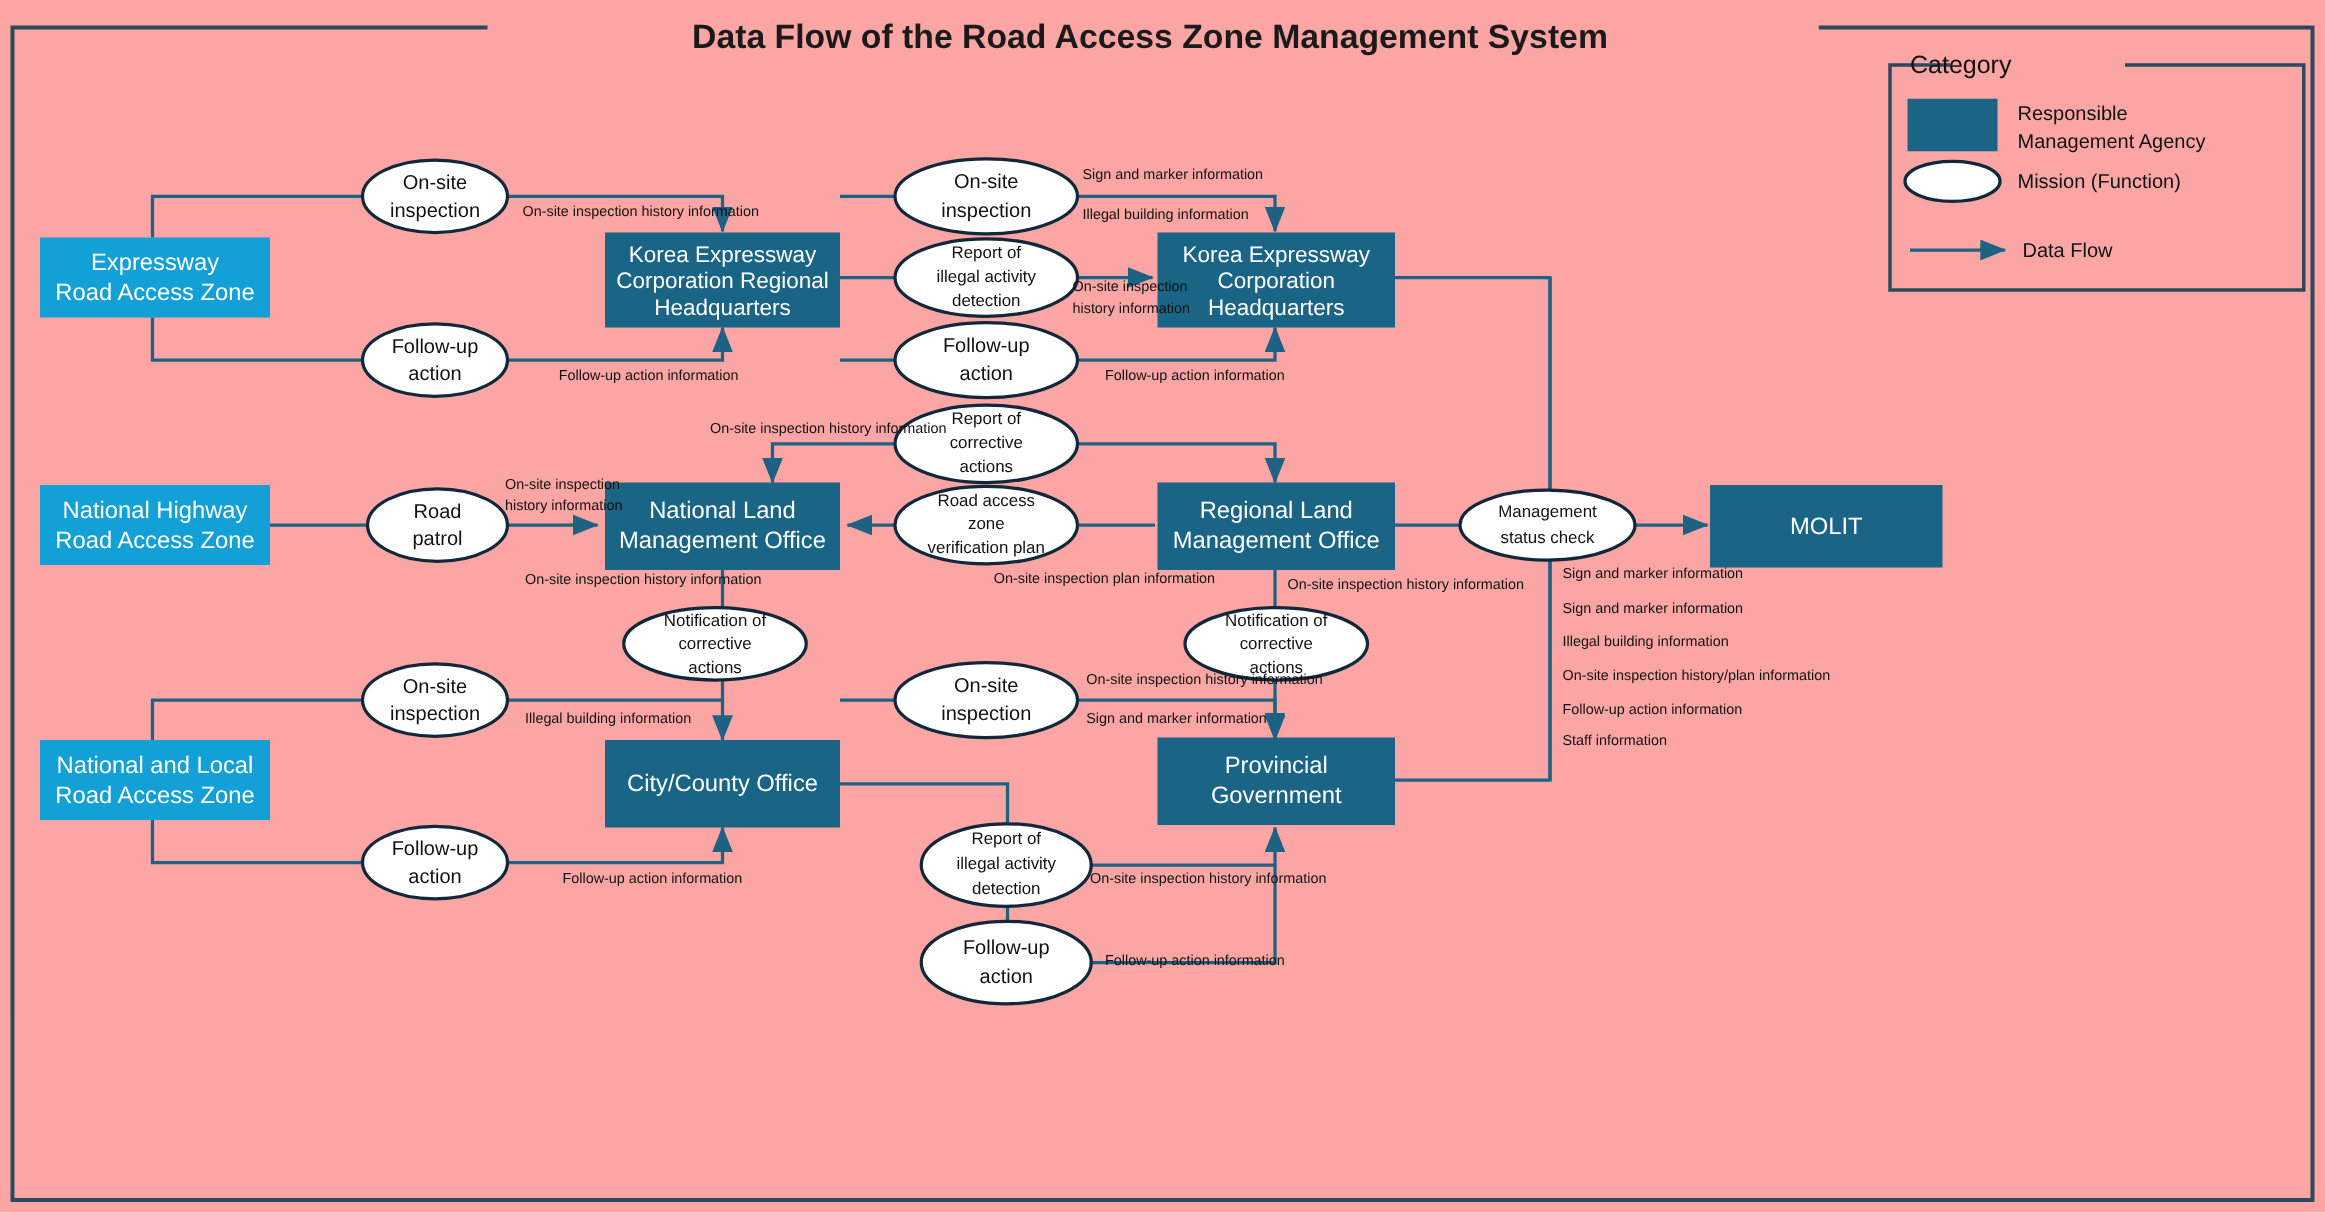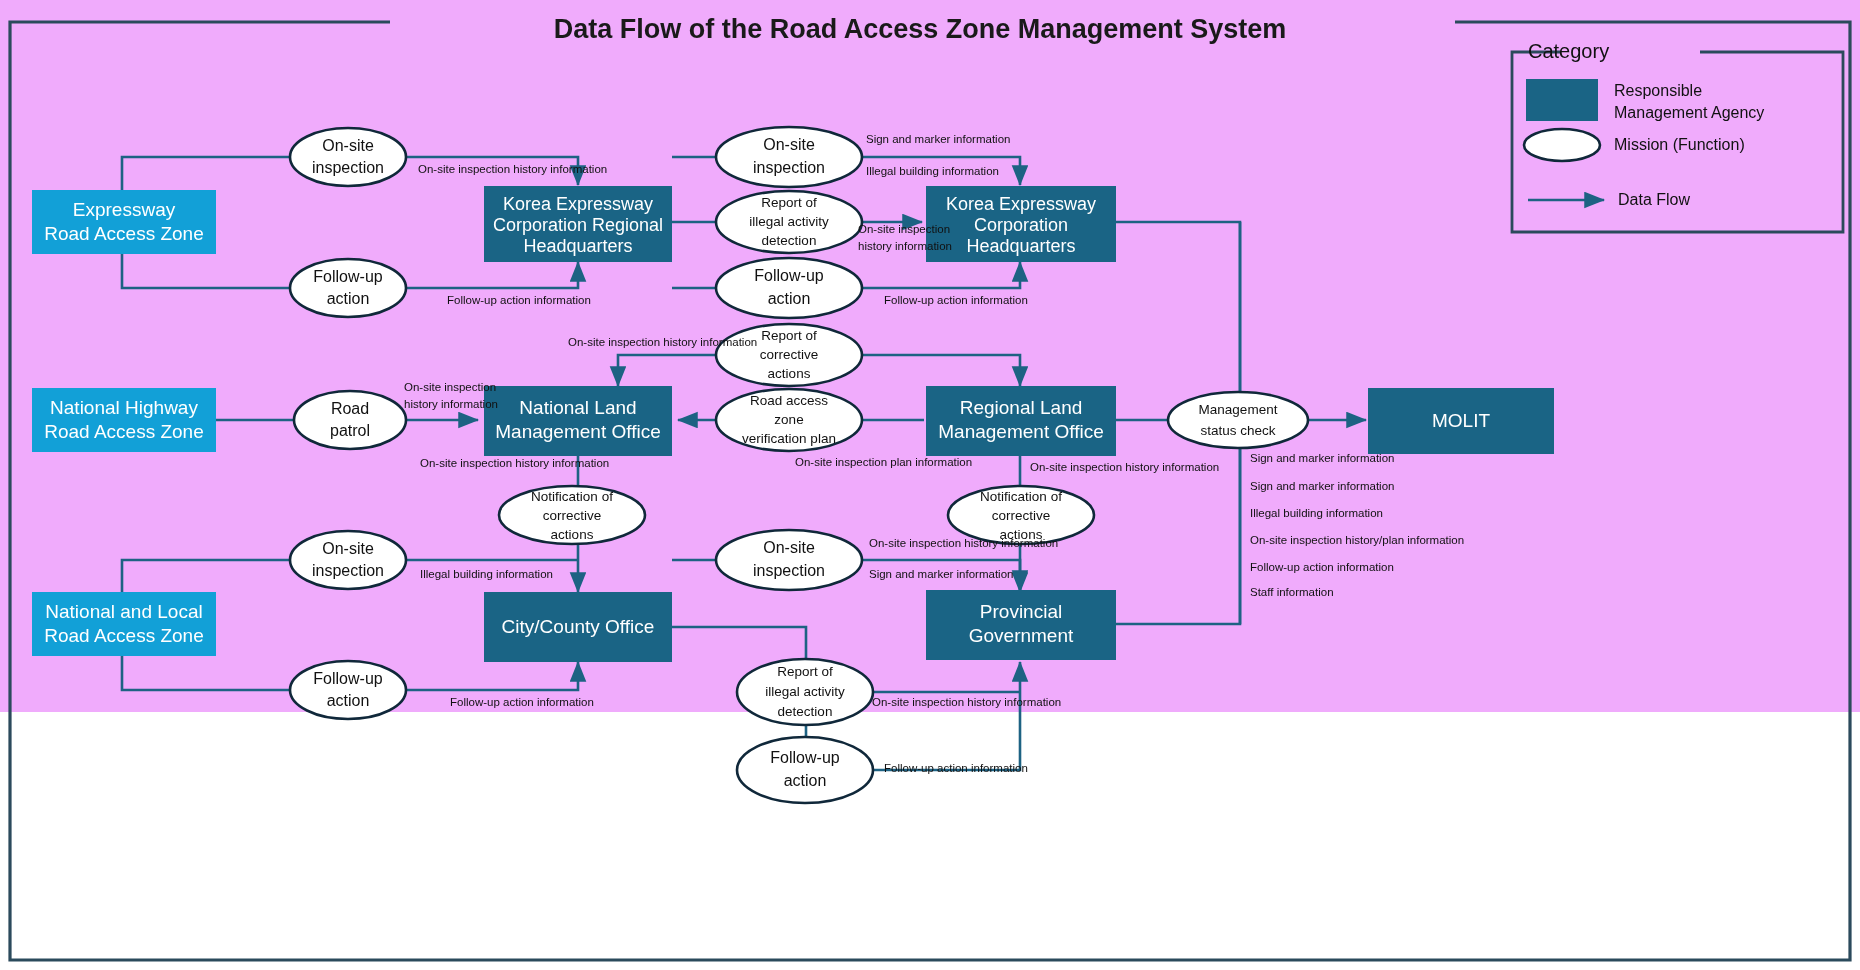--- a/index.html
+++ b/index.html
@@ -1,17 +1,17 @@
 <!DOCTYPE html>
 <html><head>
 <meta charset="utf-8">
 <style>
   html,body{margin:0;padding:0;background:#fff;}
   body{width:1860px;height:970px;font-family:"Liberation Sans",sans-serif;overflow:hidden;}
-  #stage{position:relative;width:1860px;height:712px;background:#f0abfc;}
+  #stage{position:relative;width:1860px;height:970px;background:#fca5a5;}
   svg{position:absolute;left:0;top:0;}
   .ttl{font-family:"Liberation Sans",sans-serif;font-weight:bold;font-size:27px;fill:#1a1a1a;}
   .boxlbl{font-family:"Liberation Sans",sans-serif;font-size:19px;fill:#ffffff;}
   .boxlbl.sm{font-size:18px;}
   .ovlbl{font-family:"Liberation Sans",sans-serif;font-size:16px;fill:#111;}
   .ovlbl.sm{font-size:13.5px;}
   .flowlbl{font-family:"Liberation Sans",sans-serif;font-size:11.5px;fill:#111;}
   .leglbl{font-family:"Liberation Sans",sans-serif;font-size:16px;fill:#111;}
   .legttl{font-family:"Liberation Sans",sans-serif;font-size:20px;fill:#111;}
   .listlbl{font-family:"Liberation Sans",sans-serif;font-size:11.5px;fill:#111;}

